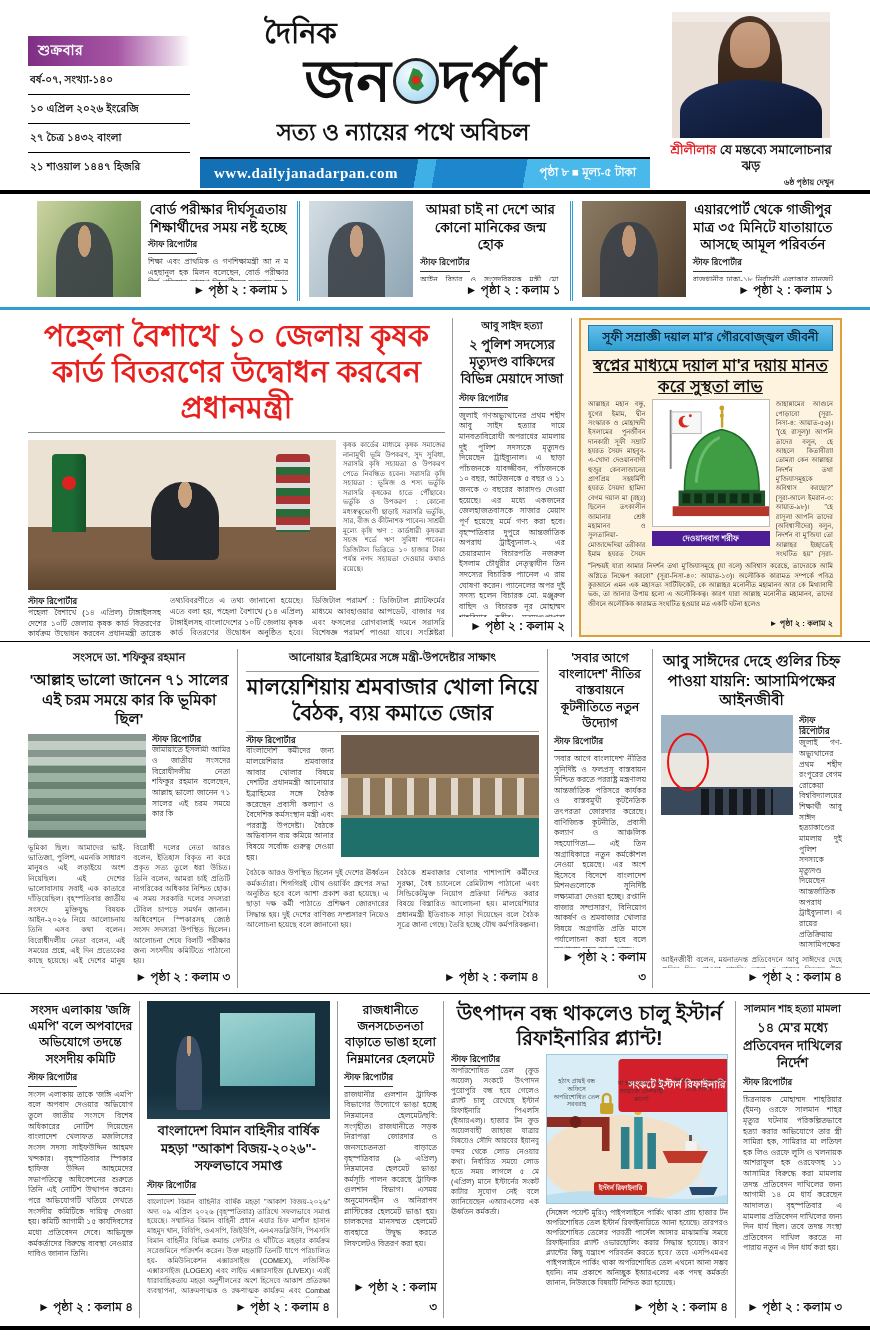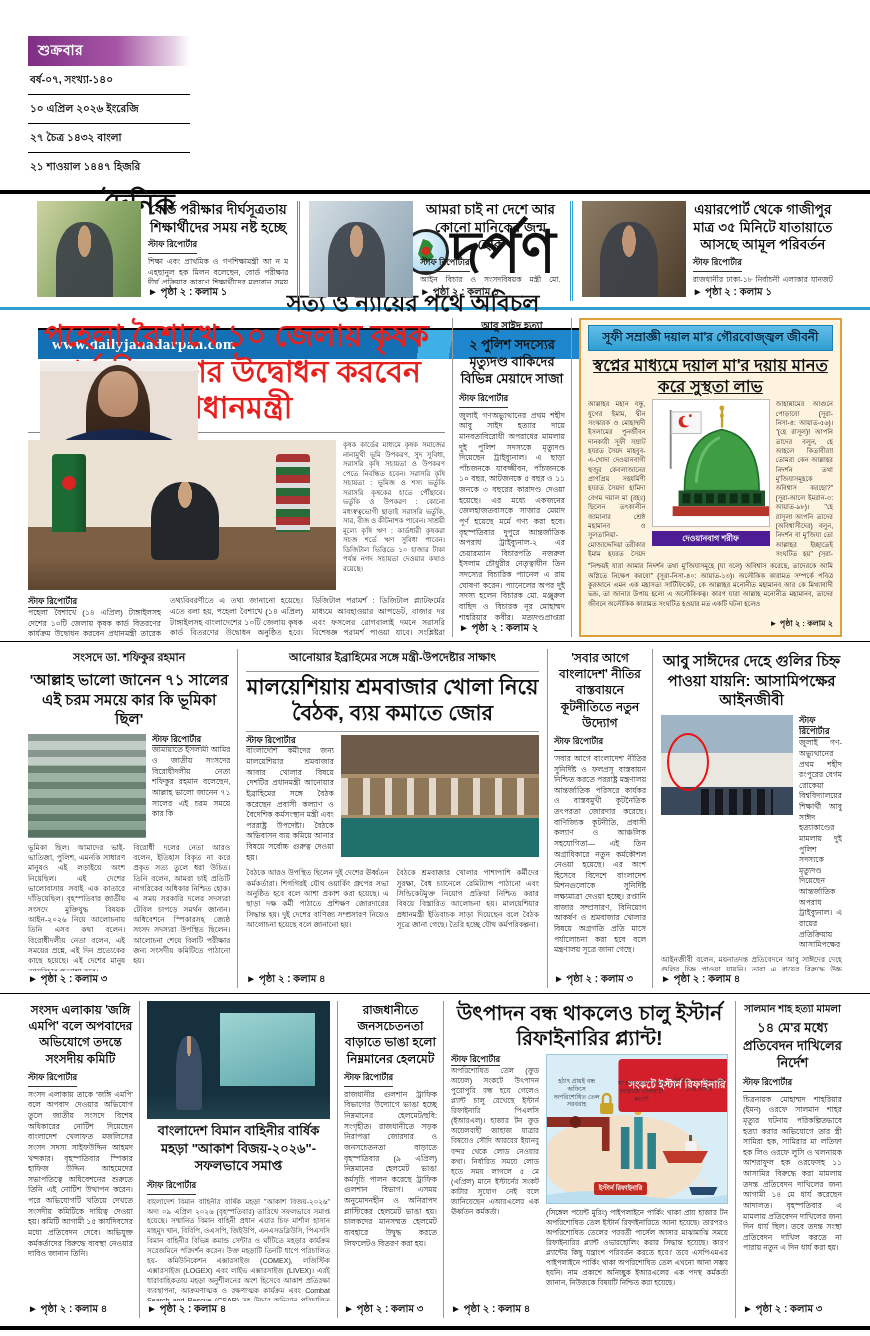--- a/index.html
+++ b/index.html
@@ -1,21 +1,21 @@
 <!DOCTYPE html>
 <html><head>
 <meta charset="utf-8">
 <style>
   * { box-sizing: border-box; margin: 0; padding: 0; }
   html,body { background:#fff; }
   .page { width:870px; height:1336px; background:#fff; margin:0 auto; position:relative;
           font-family:"Liberation Sans", sans-serif; color:#111; overflow:hidden; }
 
   
-  .header { display:flex; height:190px; padding:10px 28px 14px;flex-direction:column; }
+  .header { display:flex; height:190px; padding:10px 28px 14px; }
   .datebox { width:162px; margin-top:26px; }
   .db-day { background:linear-gradient(90deg,#7e2f84 0%,#a756a5 55%,#e7d2e6 90%,#fff); color:#fff;
             font-weight:bold; font-size:14px; padding:3px 10px; letter-spacing:.5px; }
   .db-line { font-size:10.5px; font-weight:bold; padding:6px 2px 5px; border-bottom:1.5px solid #000; }
   .db-line:last-child { border-bottom:none; }
   .mast { flex:1; padding:0 10px; }
   .m-daily { font-size:29px; font-weight:bold; text-align:left; margin:0 0 -8px 64px; }
   .m-brand { font-size:58px; font-weight:bold; display:flex; align-items:center; justify-content:center; line-height:1.05; }
   .globe { width:46px; height:46px; border-radius:50%; border:3px solid #222; margin:0 2px;
            background:radial-gradient(circle at 35% 30%, #f2fafe, #c3e5f6 55%, #9cd2ee);
@@ -48,21 +48,21 @@
   .fig { position:absolute; left:18%; top:22%; width:55%; height:90%; border-radius:45% 45% 10% 10%;
          background:radial-gradient(ellipse at 50% 22%, #c89b79 0 16%, #3a3f46 17%); opacity:.9; }
   .ph-green { background:linear-gradient(120deg,#cdd3a2,#8ba868 55%,#67884f); }
   .ph-blue  { background:linear-gradient(120deg,#d4dde3,#a8bac6 60%,#8fa6b4); }
   .ph-brown { background:linear-gradient(120deg,#8a7a63,#62503d 70%,#4c3d2d); }
   .s-txt { flex:1; display:flex; flex-direction:column; }
   .s-hl { font-size:13.5px; font-weight:bold; text-align:center; line-height:1.3; }
   .byline { font-weight:bold; font-size:8.5px; border-bottom:1px solid #333; align-self:flex-start;
             padding-bottom:1px; margin:2px 0 3px; }
   .body { font-size:7.6px; line-height:1.4; text-align:justify; color:#222; overflow:hidden; }
-  .jump { font-size:10px; font-weight:bold; margin-top:auto; }
+  .jump { font-size:12px; font-weight:bold; text-align:right; margin-top:auto; }
 
   
   .leadrow { display:flex; padding:8px 28px 4px; height:332px; border-bottom:1px solid #000; }
   .lead { width:424px; padding-right:7px; display:flex; flex-direction:column; }
   .lead-hl { color:#e8201d; font-size:30px; font-weight:bold; text-align:center; line-height:1.2;
              padding-bottom:6px; border-bottom:1.5px solid #888; }
   .lead-mid { display:flex; gap:7px; margin-top:7px; height:150px; }
   .lead-ph { width:308px; flex:0 0 auto; position:relative; overflow:hidden;
              background:linear-gradient(180deg,#ece2d4 0 58%,#7d5f45 58% 78%,#5d462f); }
   .flagL { position:absolute; left:24px; top:14px; width:34px; height:78px;

